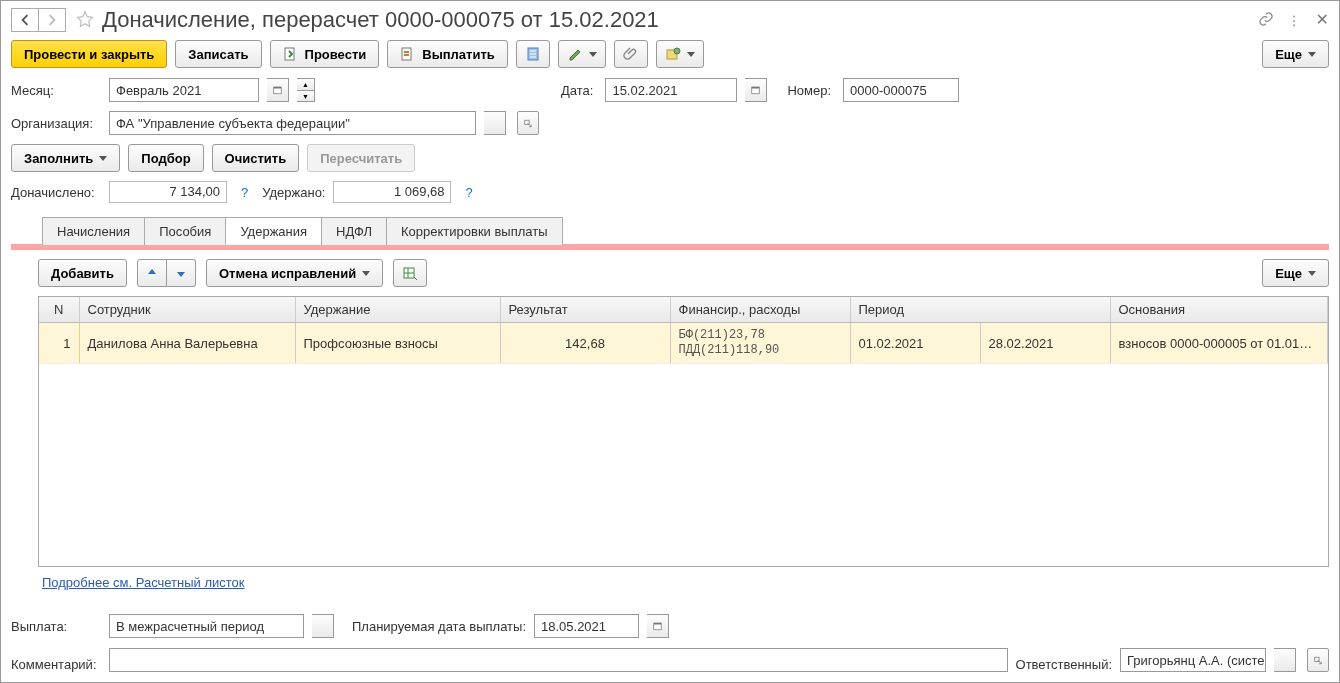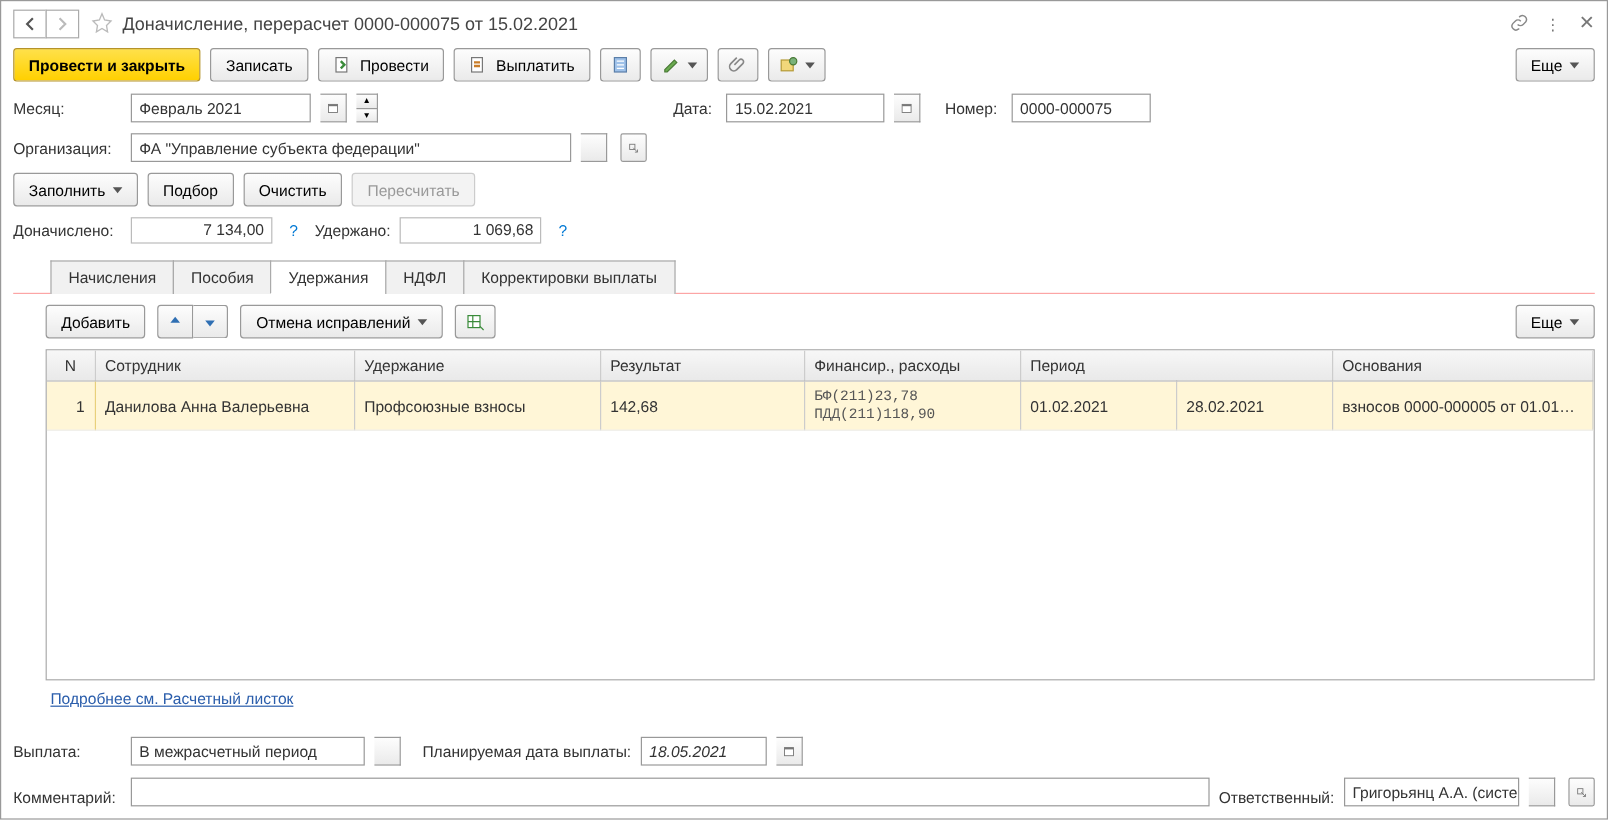--- a/index.html
+++ b/index.html
@@ -14,31 +14,31 @@
 
   
   .title-bar { display: flex; align-items: center; height: 28px; margin-bottom: 6px; }
   .nav-btn {
     width: 28px; height: 24px; border: 1px solid #aaa; background: #fff;
     display: inline-flex; align-items: center; justify-content: center; cursor: pointer;
   }
   .nav-btn + .nav-btn { margin-left: -1px; }
   .nav-btn svg { width: 12px; height: 12px; }
   .star-icon { margin: 0 8px 0 10px; color: #bbb; }
-  .title-text { font-size: 15px; color: #444; }
+  .title-text { font-size: 22px; color: #444; }
   .title-right { margin-left: auto; display: flex; align-items: center; gap: 14px; }
   .tr-icon { cursor: pointer; color: #777; }
   .tr-icon.close { font-size: 16px; line-height:1;}
 
   
   .toolbar { display: flex; align-items: center; gap: 8px; margin-bottom: 10px; }
   .btn {
     border: 1px solid #999; background: linear-gradient(#fdfdfd,#eaeaea);
     height: 28px; padding: 0 12px; font-size: 13px; border-radius: 3px;
-    display: inline-flex; align-items: center; gap: 6px; cursor: pointer;
+    display: inline-flex; align-items: center; gap: 6px; cursor: pointer; font-weight: bold;
   }
   .btn.primary {
     background: linear-gradient(#ffe14a,#ffd000); border-color: #b5932a; font-weight: bold;
   }
   .btn.icon-only { padding: 0 8px; }
   .btn .caret-down { width:0;height:0;border-left:4px solid transparent;border-right:4px solid transparent;border-top:5px solid #555; }
   .btn.disabled { color:#999; cursor:default; background:#f3f3f3; border-color:#ccc;}
   .toolbar-right { margin-left: auto; }
 
   
@@ -68,21 +68,21 @@
   .open-btn { width:22px; height:24px; border:1px solid #999; margin-left:3px; border-radius:2px;
     background:linear-gradient(#fdfdfd,#eaeaea); cursor:pointer; display:flex;align-items:center;justify-content:center;}
 
   .date-field { width:132px; }
   .num-field  { width:116px; text-align:right; padding-right:6px; }
 
   .sum-display { width:118px; border:1px solid #bbb; height:22px; text-align:right; padding:2px 6px; background:#fff;}
   .help-q { color:#0078d4; cursor:pointer; padding:0 6px; }
 
   
-  .tabs { display:flex; border-bottom:1px solid #fca5a5; margin-top:4px;padding-left:31px;}
+  .tabs { display:flex; border-bottom:6px solid #fca5a5; margin-top:4px;padding-left:31px;}
   .tab {
     padding:6px 14px 5px; border:1px solid #aaa; border-bottom:none; margin-right:-1px;
     background:#f1f1f1; cursor:pointer; position:relative; top:1px;
   }
   .tab.active { background:#fff; border-bottom:1px solid #fff; }
 
   
   .tab-body { border:0; flex:1; display:flex; flex-direction:column; min-height:0;padding-left:27px;}
   .tab-toolbar { display:flex; align-items:center; gap:10px; margin:9px 0; }
   .tab-toolbar .right { margin-left:auto; display:flex; gap:8px; }
@@ -95,29 +95,29 @@
   
   .grid-wrap { flex:1; border:1px solid #aaa; overflow:auto; min-height:0; }
   table.grid { width:100%; border-collapse:collapse;}
   .grid th, .grid td {
     border-right:1px solid #ccc; padding:5px 8px; text-align:left; font-weight:normal;
   }
   .grid th { background:linear-gradient(#f7f7f7,#e9e9e9); border-bottom:1px solid #bbb; height:24px;}
   .grid td { border-bottom:1px solid #eee;}
   .grid td.num-cell { text-align:right; background:#ffefb8; border-right:1px solid #e8d07a;}
   .grid tr.data td { background:#fff6d7; }
-  .grid td.result { text-align:left; }
+  .grid td.result { text-align:center; }
   .fin-lines { font-family: "Courier New", monospace; font-size:12px; line-height:1.25; color:#555;}
 
   .footer-link { margin:8px 0 0 4px; }
   .footer-link a { color:#2a5dab; text-decoration:underline; cursor:pointer; }
 
   .bottom-row { display:flex; align-items:center; gap:8px; margin-top:24px;}
   .pay-field { width:195px;}
-  .plan-date { width:105px;font-style:italic;}
+  .plan-date { width:105px;}
 
   .comment-row { display:flex; align-items:flex-end; gap:8px; margin-top:10px;}
   .comment-input { flex:1;}
   .resp-field { width:146px; overflow:hidden; white-space:nowrap;}
 
   .svg-ico { width:16px; height:16px; }
 </style>
 </head>
 <body>
 

